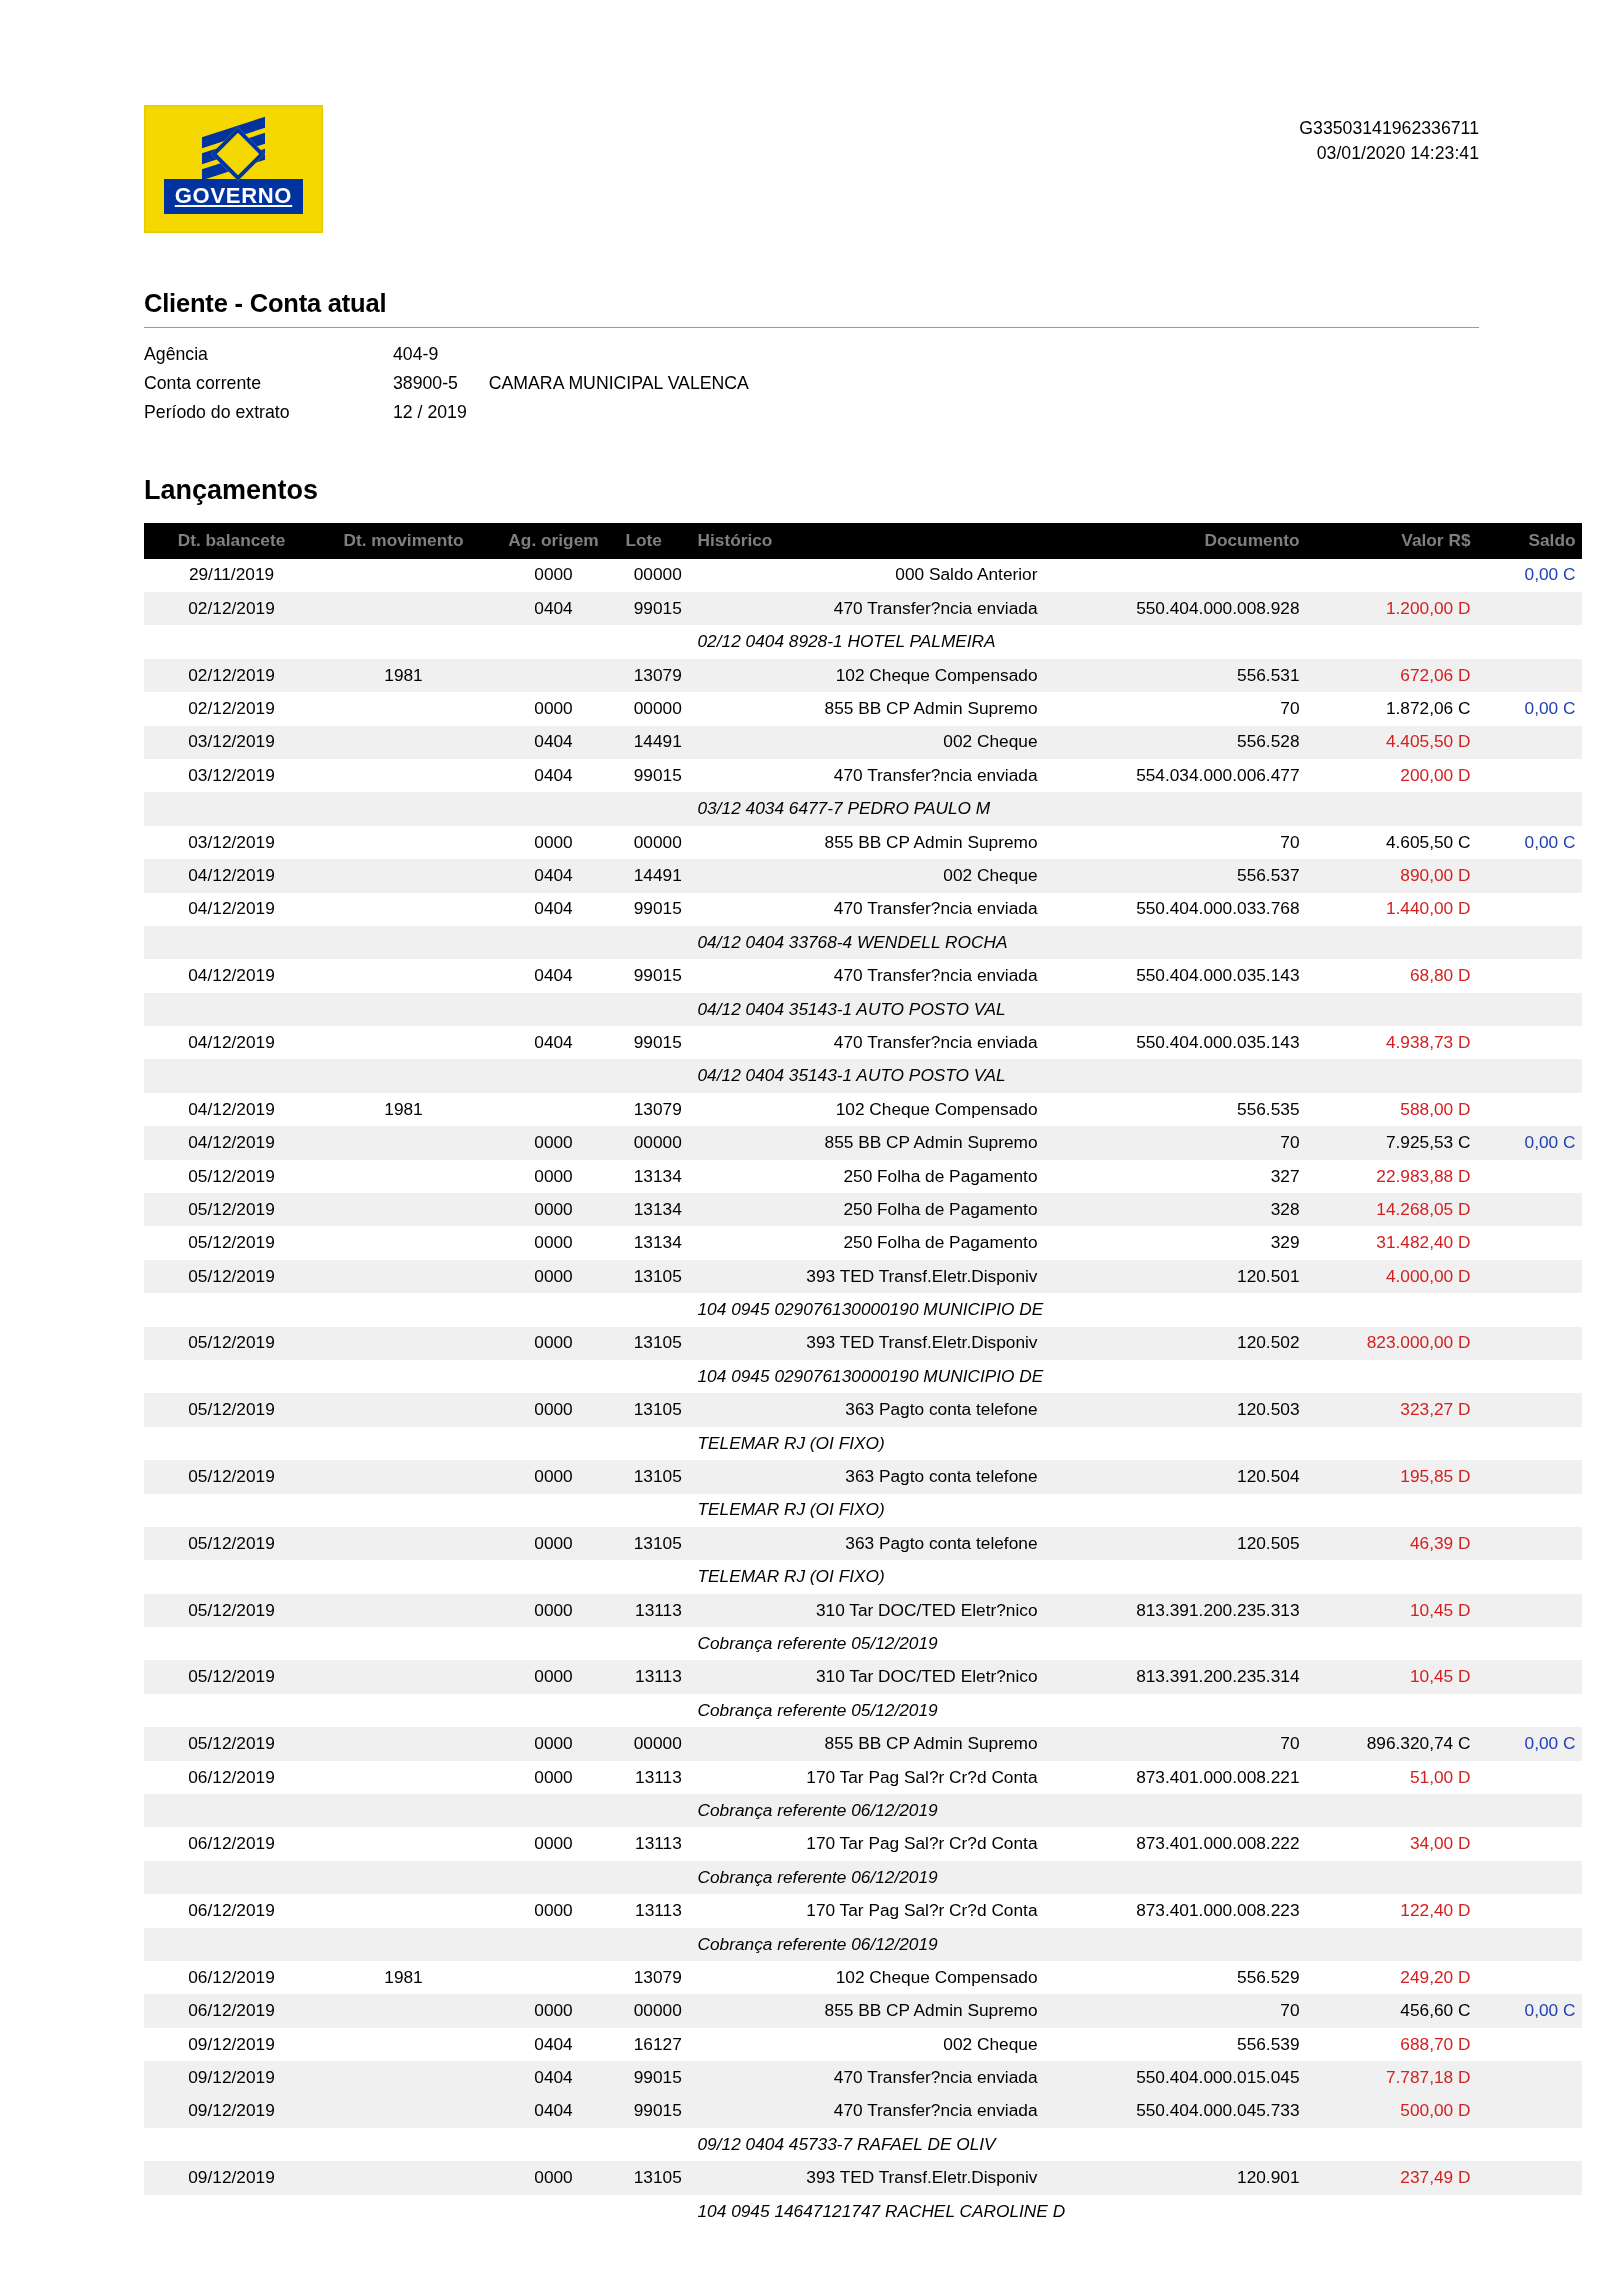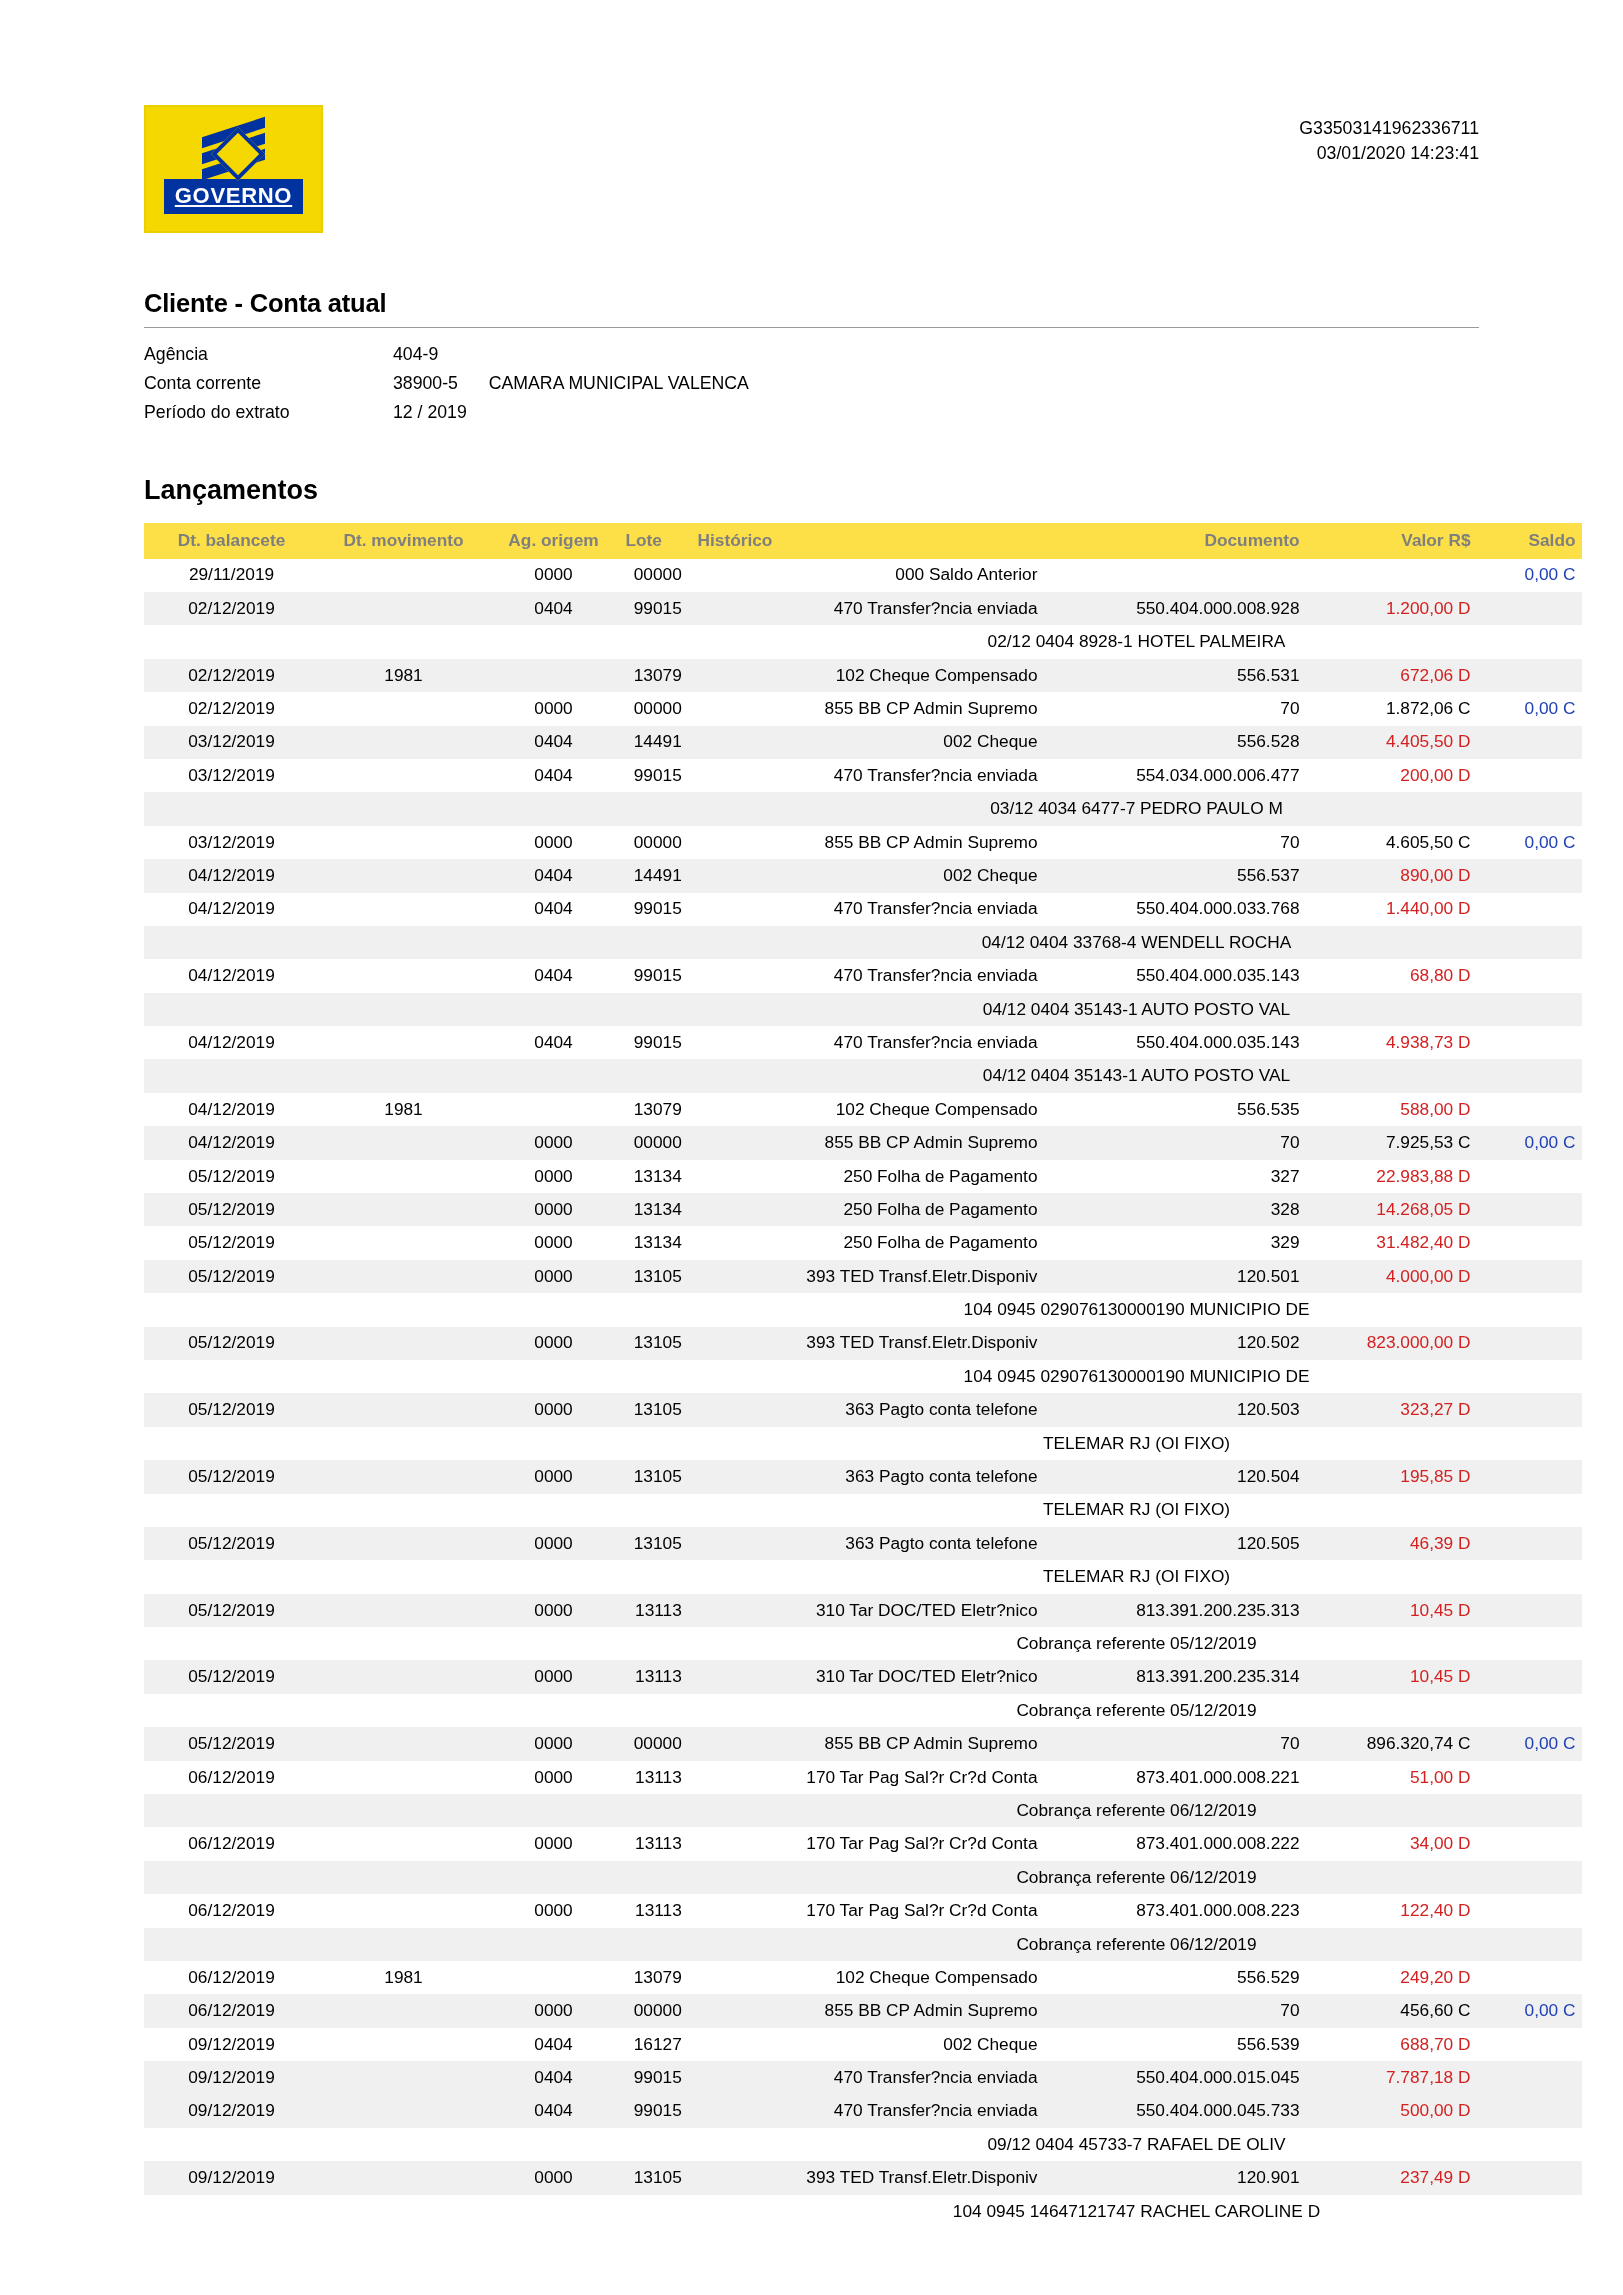--- a/index.html
+++ b/index.html
@@ -121,21 +121,21 @@
   table.tx {
     width: 100%;
     border-collapse: collapse;
     font-size: 17.3px;
     table-layout: fixed;
   }
   table.tx thead th {
     color: #7f7f7f;
     font-weight: bold;
     font-size: 17.3px;
-    background: #fde047;
+    background: #000000;
     padding: 7.2px 6.5px;
     text-align: left;
     white-space: nowrap;
   }
   table.tx thead th.num { text-align: right; }
   table.tx thead th.ctr { text-align: center; }
 
   col.c-dtbal  { width: 175px; }
   col.c-dtmov  { width: 169px; }
   col.c-agorig { width: 131px; }
@@ -160,23 +160,24 @@
   tr.row td.hist { text-align: right; padding-left: 3.9px; }
   tr.row td.doc  { text-align: right; }
   tr.row td.valor { text-align: right; font-weight: normal; }
   tr.row td.saldo { text-align: right; }
 
   .v-d { color: #d42020; }
   .v-c { color: #000000; }
   .s-c { color: #1f3fb5; }
 
   td.desc {
-    text-align: center;
+    text-align: left;
     padding-left: 3.9px;
     color: #000;
+    font-style: italic;
   }
 </style>
 </head>
 <body>
 
 <div class="page">
 
   <div class="header">
     <div class="logo">
       <div class="mark">

